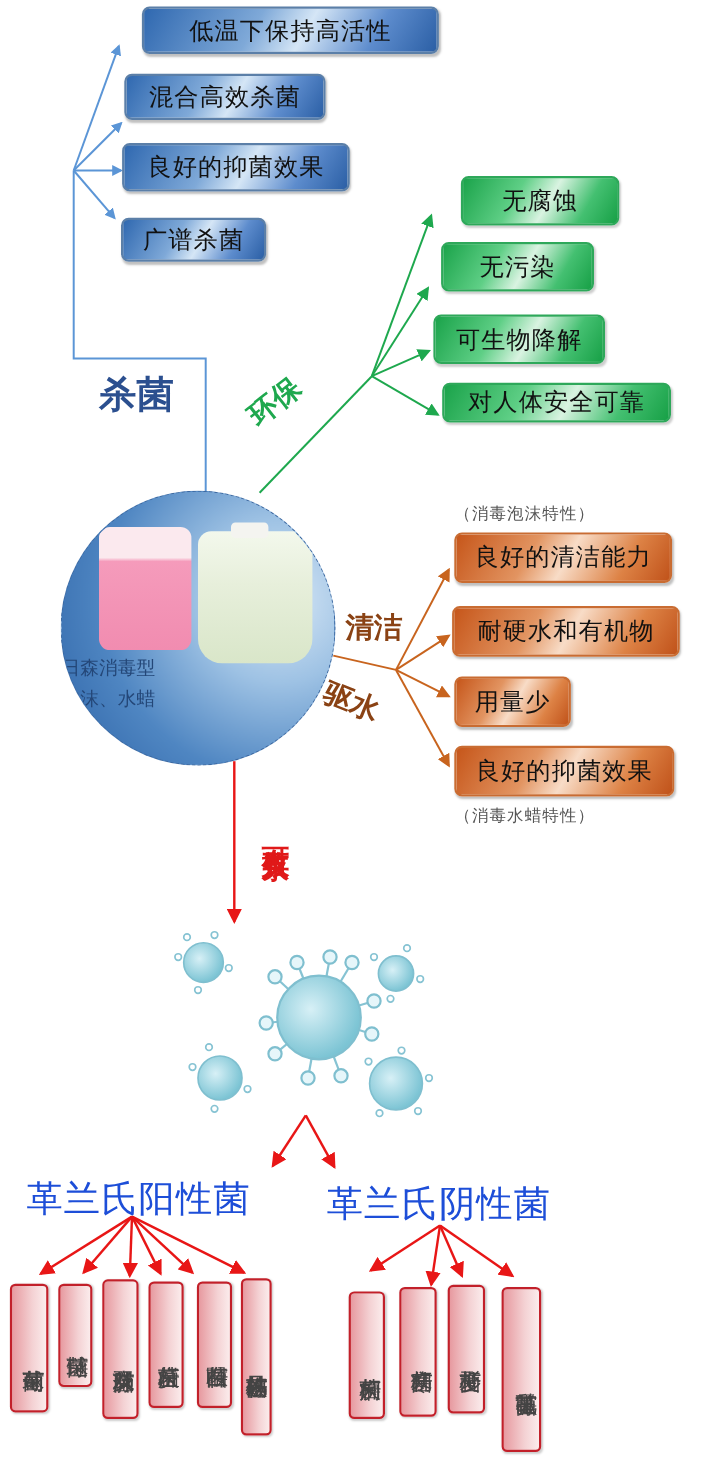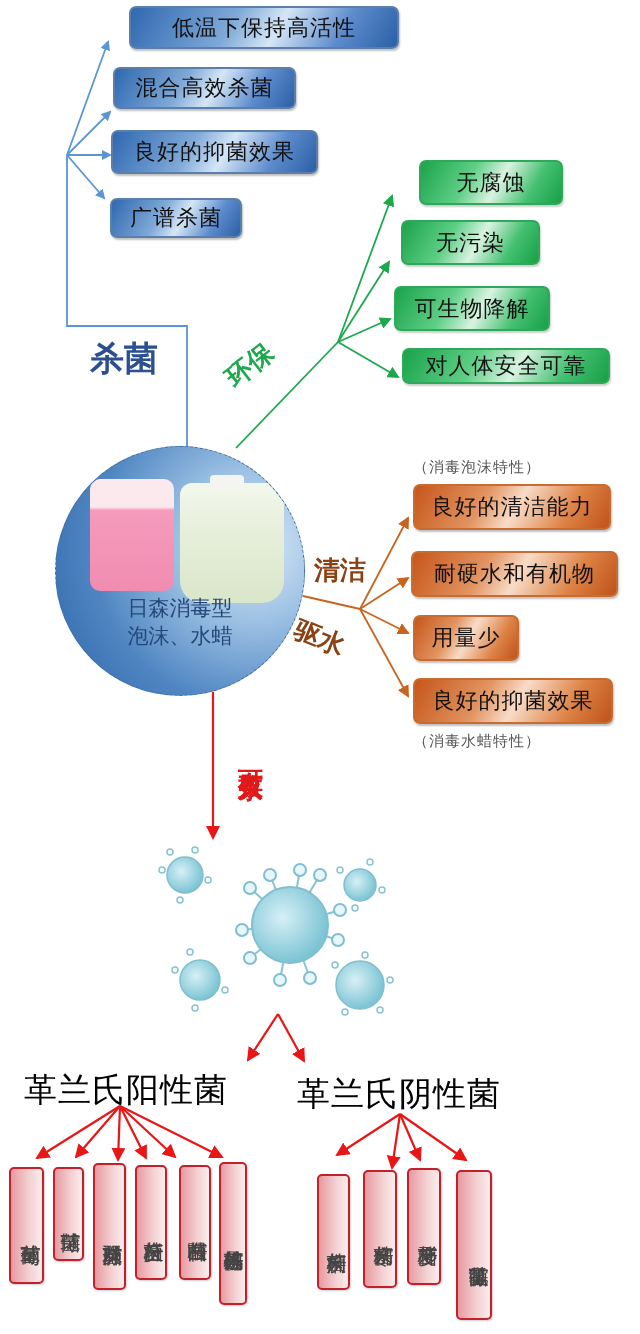--- a/index.html
+++ b/index.html
@@ -35,26 +35,26 @@
 
   .hub { position: absolute; left: 55px; top: 446px; width: 248px; height: 248px; border-radius: 50%;
     background: radial-gradient(circle at 80% 40%, #d8e8f6 0%, #9ec2e4 30%, #4f86c2 65%, #2c62a6 100%);
     border: 1px dashed #3e6aa2; overflow: hidden; }
   .jug { position: absolute; border-radius: 10px; }
   .jug-pink { left: 34px; top: 32px; width: 84px; height: 112px;
     background: linear-gradient(180deg, #fbe9ee 0%, #fbe9ee 25%, #f59bbb 28%, #f18cb0 100%); }
   .jug-white { left: 124px; top: 36px; width: 104px; height: 120px; border-radius: 12px 12px 22px 22px;
     background: linear-gradient(180deg, #f3f8ec 0%, #e7efdb 40%, #d9e6c9 100%); }
   .jug-cap { position: absolute; left: 30px; top: -8px; width: 34px; height: 14px; border-radius: 4px; background: #f4f4f0; }
-  .hub-title { position: absolute; left: 0; right: 0; text-align: center; color: #244778;
-    font-size: 21px; line-height: 26px; font-family: "DejaVu Serif", "Liberation Serif", serif; }
+  .hub-title { position: absolute; left: 0; right: 0; color: #244778;
+    font-size: 17px; line-height: 26px; font-family: "DejaVu Serif", "Liberation Serif", serif; }
 
   .kill-label { color: #e01919; font-size: 25px; font-weight: bold; writing-mode: vertical-rl; text-orientation: upright; line-height: 28px; letter-spacing: 2px; }
 
-  .gram-title { font-size: 33px; color: #000000; font-family: "DejaVu Serif", "Liberation Serif", serif; letter-spacing: 1px; }
+  .gram-title { font-size: 33px; color: #1d4ed8; font-family: "DejaVu Serif", "Liberation Serif", serif; letter-spacing: 1px; }
 </style>
 </head>
 <body>
 
 <svg class="lines" viewBox="0 0 640 1334">
   <defs>
     <marker id="ab" markerWidth="10" markerHeight="10" refX="8" refY="5" orient="auto" markerUnits="userSpaceOnUse">
         <path d="M0,0 L10,5 L0,10 z" fill="#5b95d6"></path>
       </marker>
     <marker id="ag" markerWidth="12" markerHeight="12" refX="10" refY="6" orient="auto" markerUnits="userSpaceOnUse">

